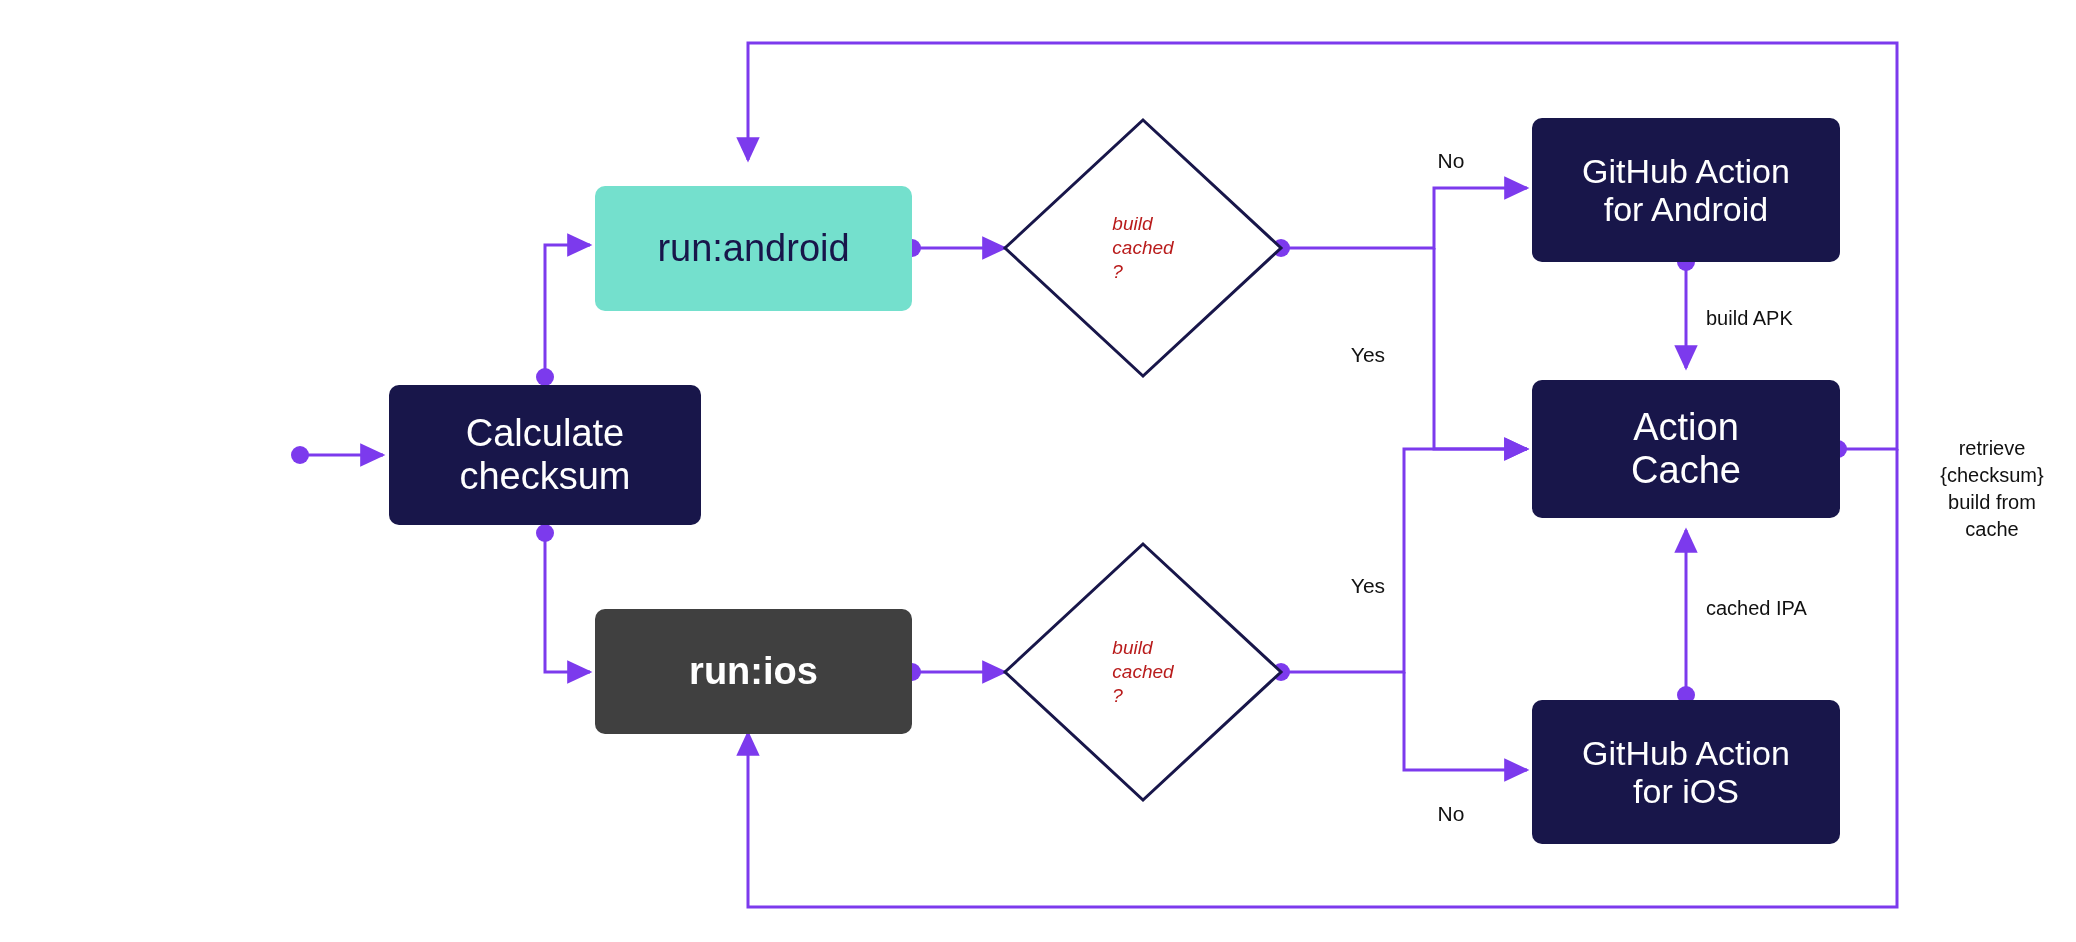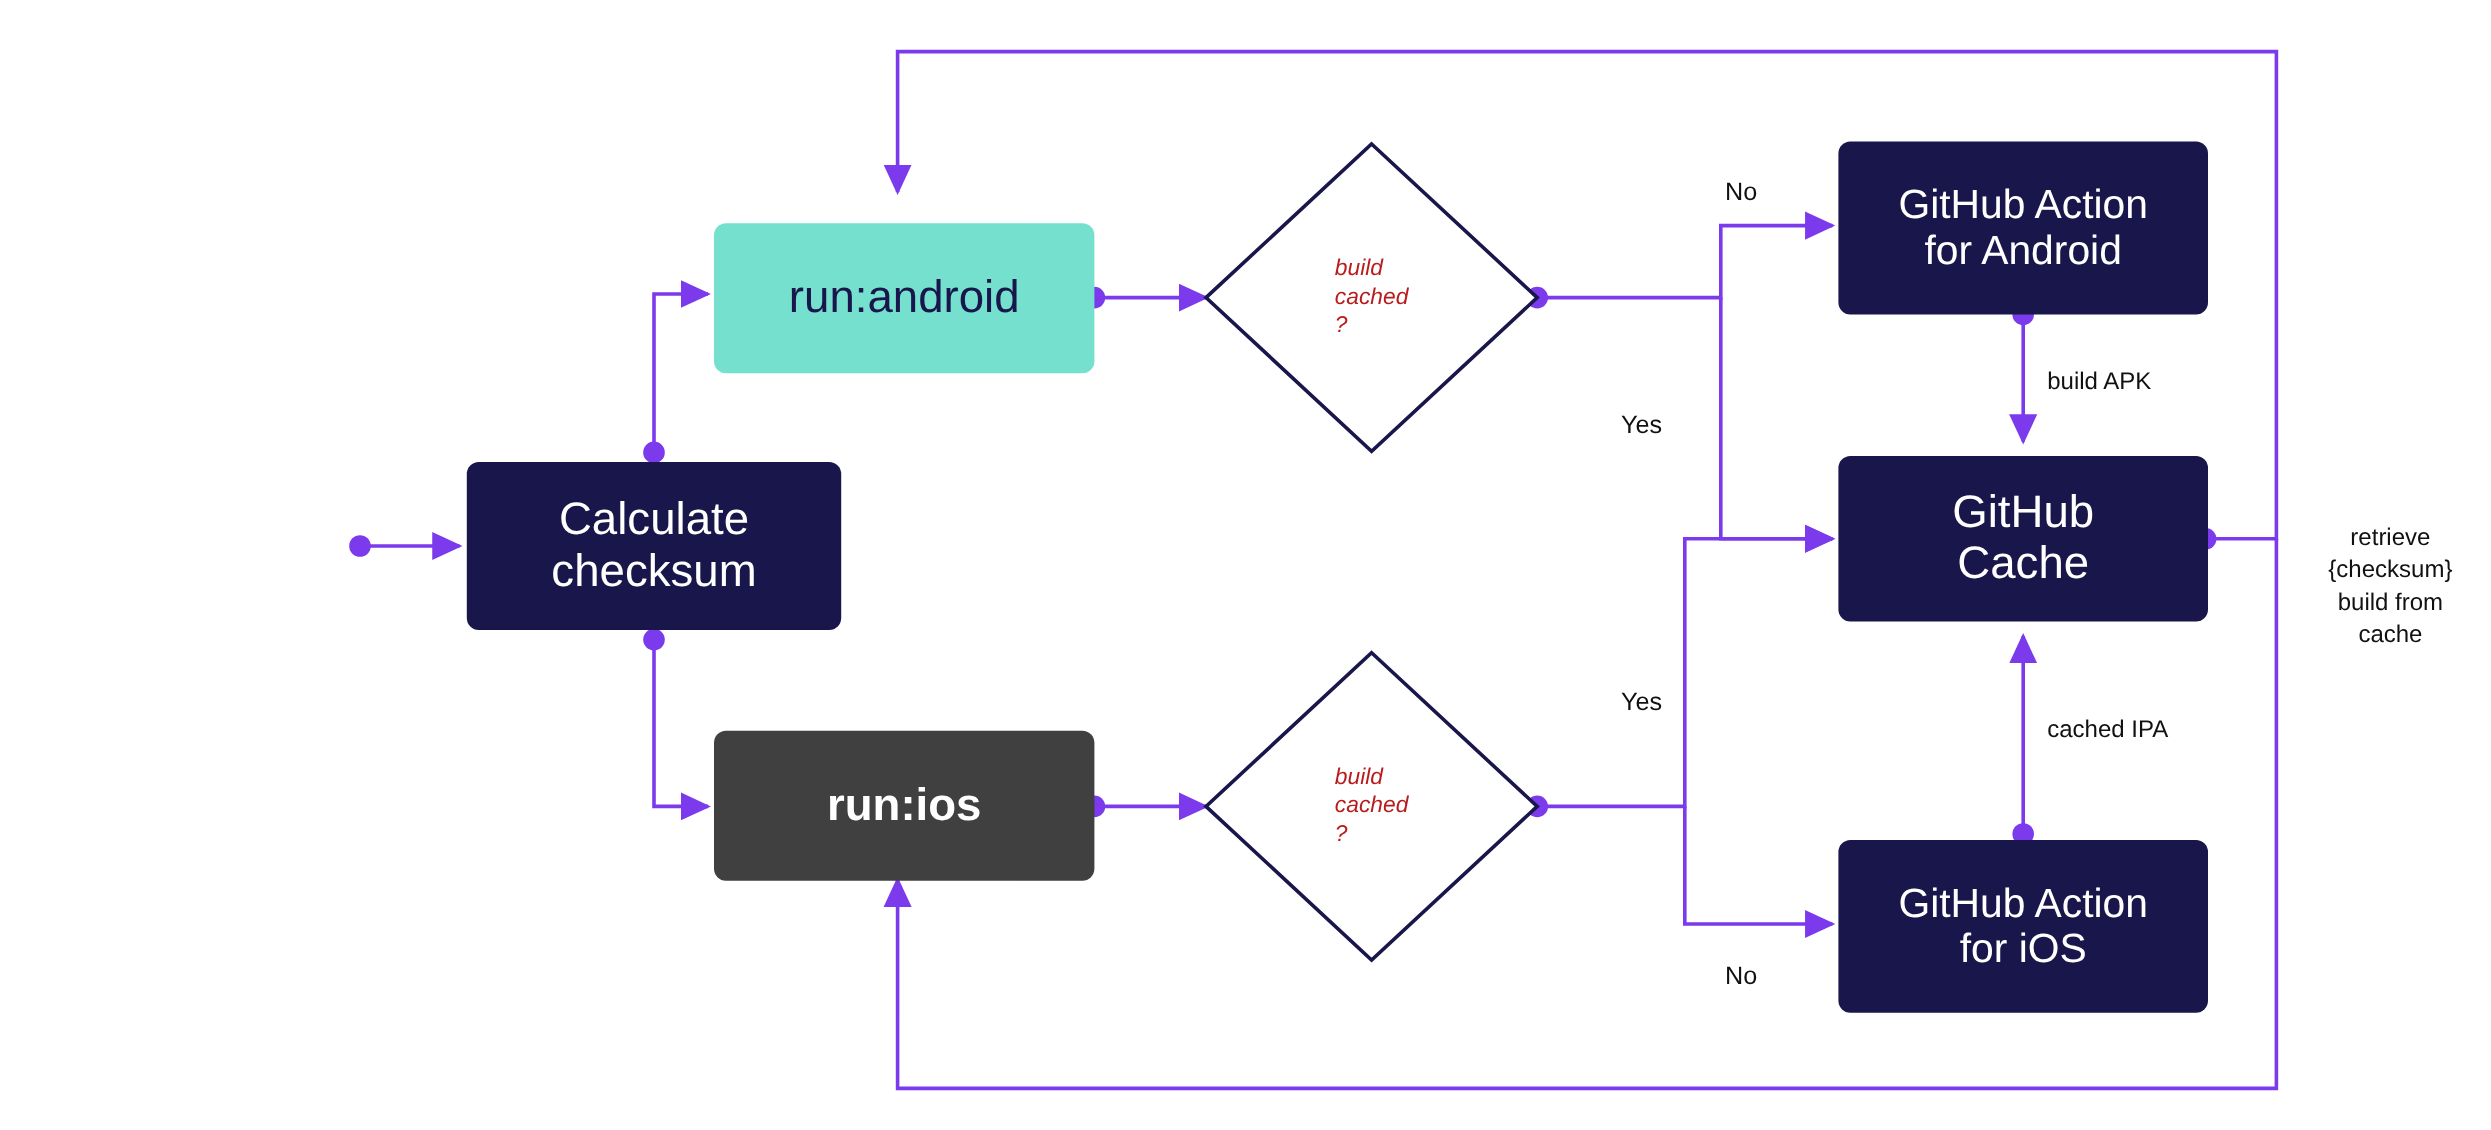--- a/index.html
+++ b/index.html
@@ -144,21 +144,21 @@
 cached
 ?</div>
 
   <div class="diamond-label" style="left:1043px; top:622px; width:200px; height:100px;">build
 cached
 ?</div>
 
   <div class="node node-dark" style="left:1532px; top:118px; width:308px; height:144px; font-size:34px;">GitHub Action
 for Android</div>
 
-  <div class="node node-dark" style="left:1532px; top:380px; width:308px; height:138px; font-size:38px;">GitHub
+  <div class="node node-dark" style="left:1532px; top:380px; width:308px; height:138px; font-size:38px;">Action
 Cache</div>
 
   <div class="node node-dark" style="left:1532px; top:700px; width:308px; height:144px; font-size:34px;">GitHub Action
 for iOS</div>
 
   <div class="edge-label" style="left:1411px; top:147px; width:80px;">No</div>
 
   <div class="edge-label" style="left:1325px; top:341px; width:86px;">Yes</div>
 
   <div class="edge-label" style="left:1325px; top:572px; width:86px;">Yes</div>

